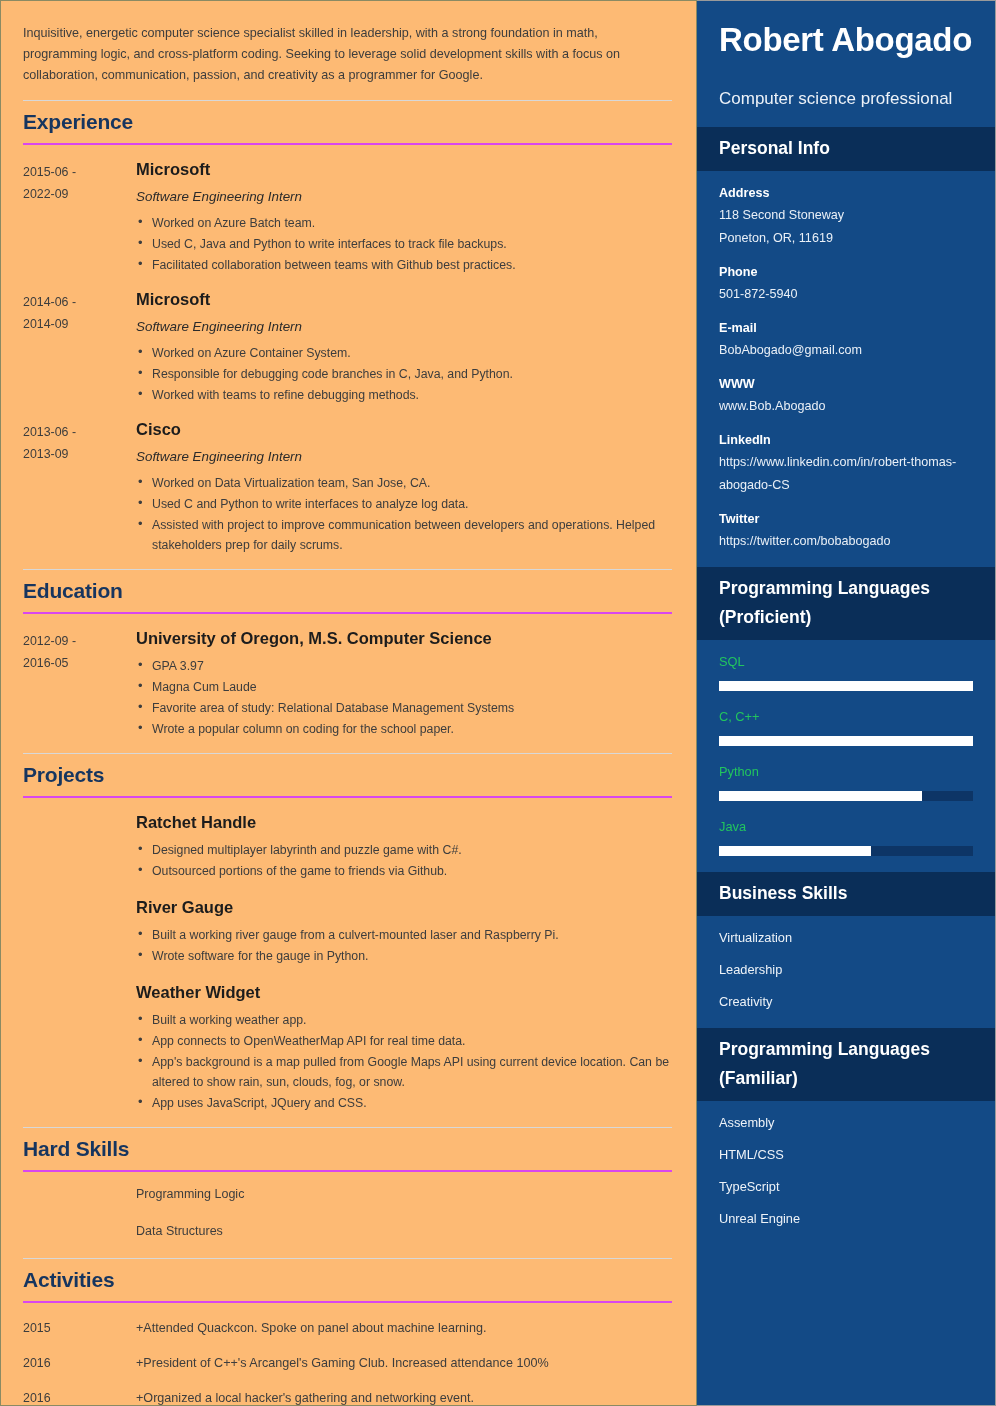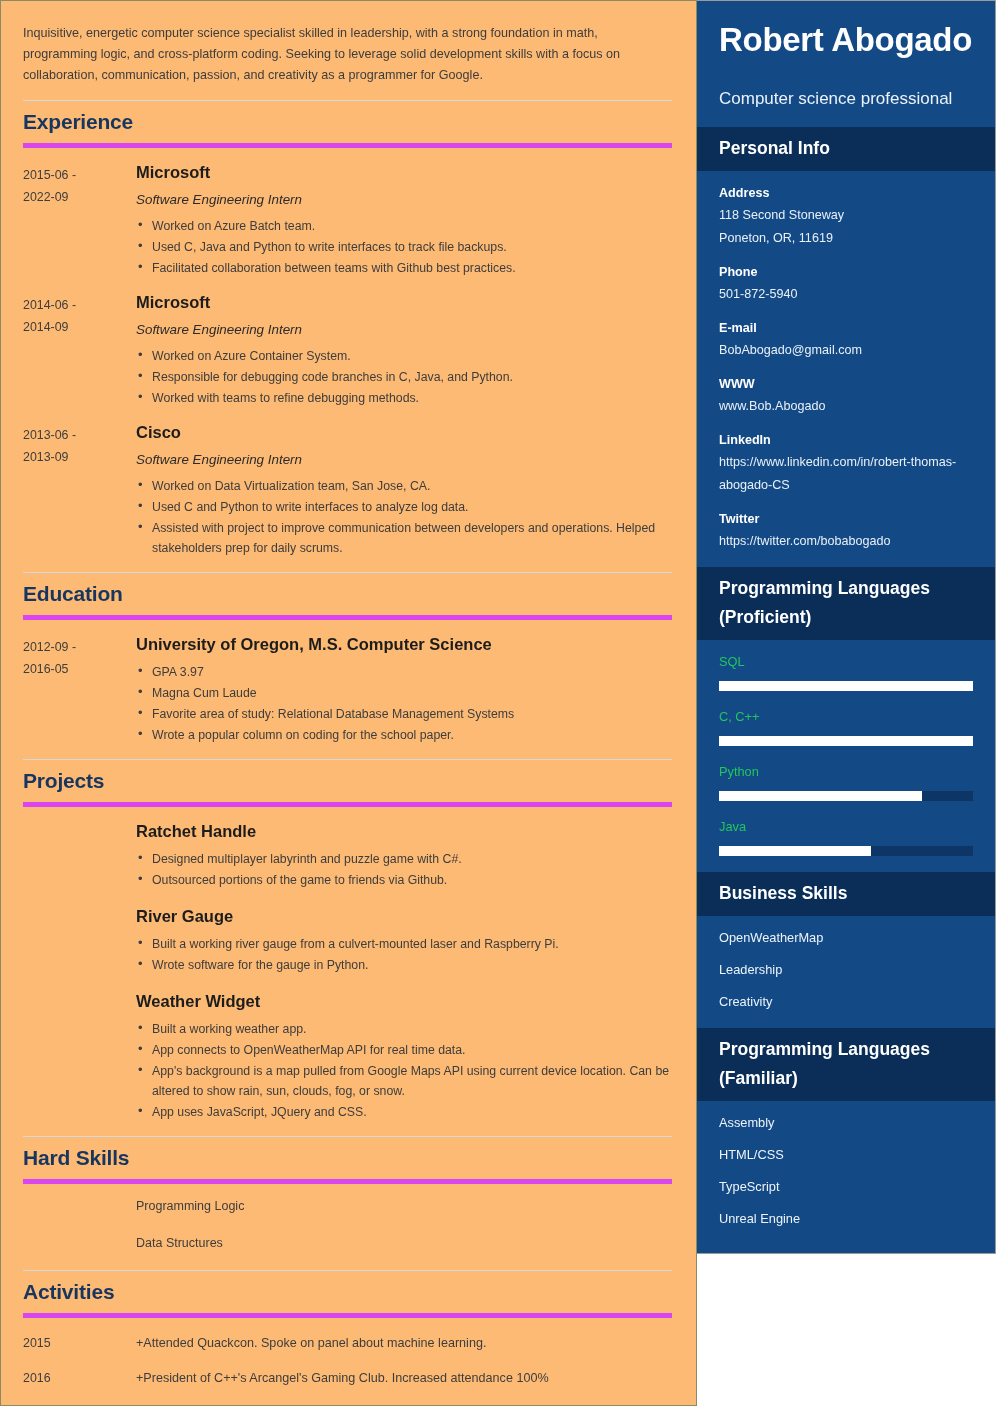--- a/index.html
+++ b/index.html
@@ -21,21 +21,21 @@
     width: 697px;
     height: 1406px;
     background: #fdba74;
     border: 1px solid #8a8a63;
     padding: 22px 24px 0 22px;
     overflow: hidden;
   }
   .side-col {
     position: relative;
     width: 299px;
-    height: 1254px;
+    height: 1406px;
     background: #134a86;
     border-top: 1px solid #9a9a9a;
     border-right: 1px solid #9a9a9a;
     border-bottom: 1px solid #9a9a9a;
     overflow: hidden;
   }
 
   
   .summary {
     font-size: 12.6px;
@@ -46,21 +46,21 @@
   .sec {
     margin-top: 14px;
   }
   .sec-head {
     font-size: 21px;
     font-weight: bold;
     color: #16355f;
     letter-spacing: -0.2px;
     padding: 9px 0 9px 0;
     border-top: 1px solid #d8d8d8;
-    border-bottom: 5px solid #d946ef;
+    border-bottom: 2px solid #d946ef;
   }
   .entry {
     display: flex;
     margin-top: 14px;
   }
   .entry-date {
     width: 113px;
     flex: 0 0 113px;
     font-size: 12.4px;
     line-height: 22px;
@@ -388,21 +388,21 @@
         <div class="skillrow">
           <div class="skill-name">Java</div>
           <div class="bar">
             <div class="bar-fill" style="width: 60%;"></div>
           </div>
         </div>
       </div>
 
     <div class="side-head">Business Skills</div>
     <div class="side-body" id="business-body">
-        <div class="plain-item">OpenWeatherMap</div>
+        <div class="plain-item">Virtualization</div>
         <div class="plain-item">Leadership</div>
         <div class="plain-item">Creativity</div>
       </div>
 
     <div class="side-head">Programming Languages (Familiar)</div>
     <div class="side-body" id="familiar-body">
         <div class="plain-item">Assembly</div>
         <div class="plain-item">HTML/CSS</div>
         <div class="plain-item">TypeScript</div>
         <div class="plain-item">Unreal Engine</div>

